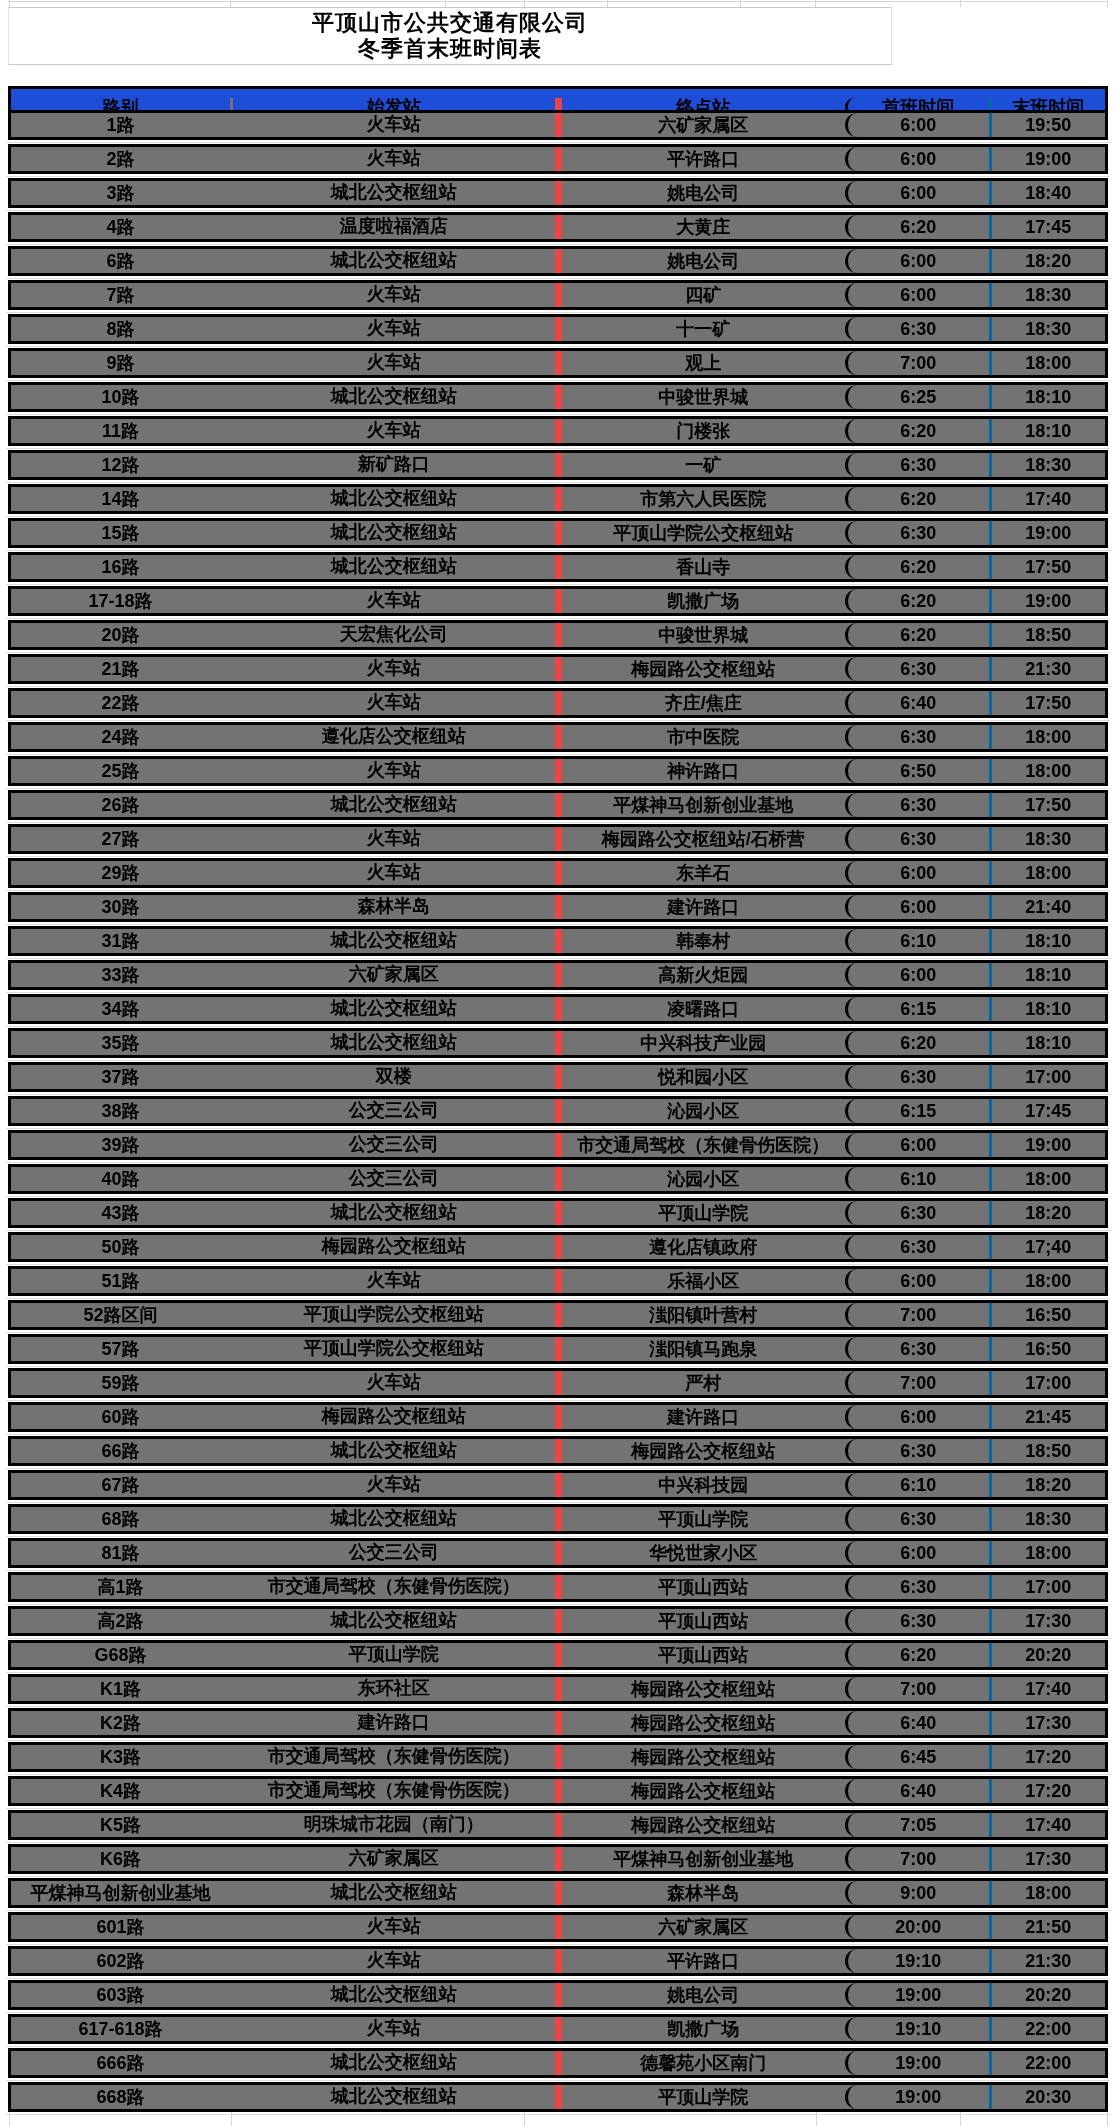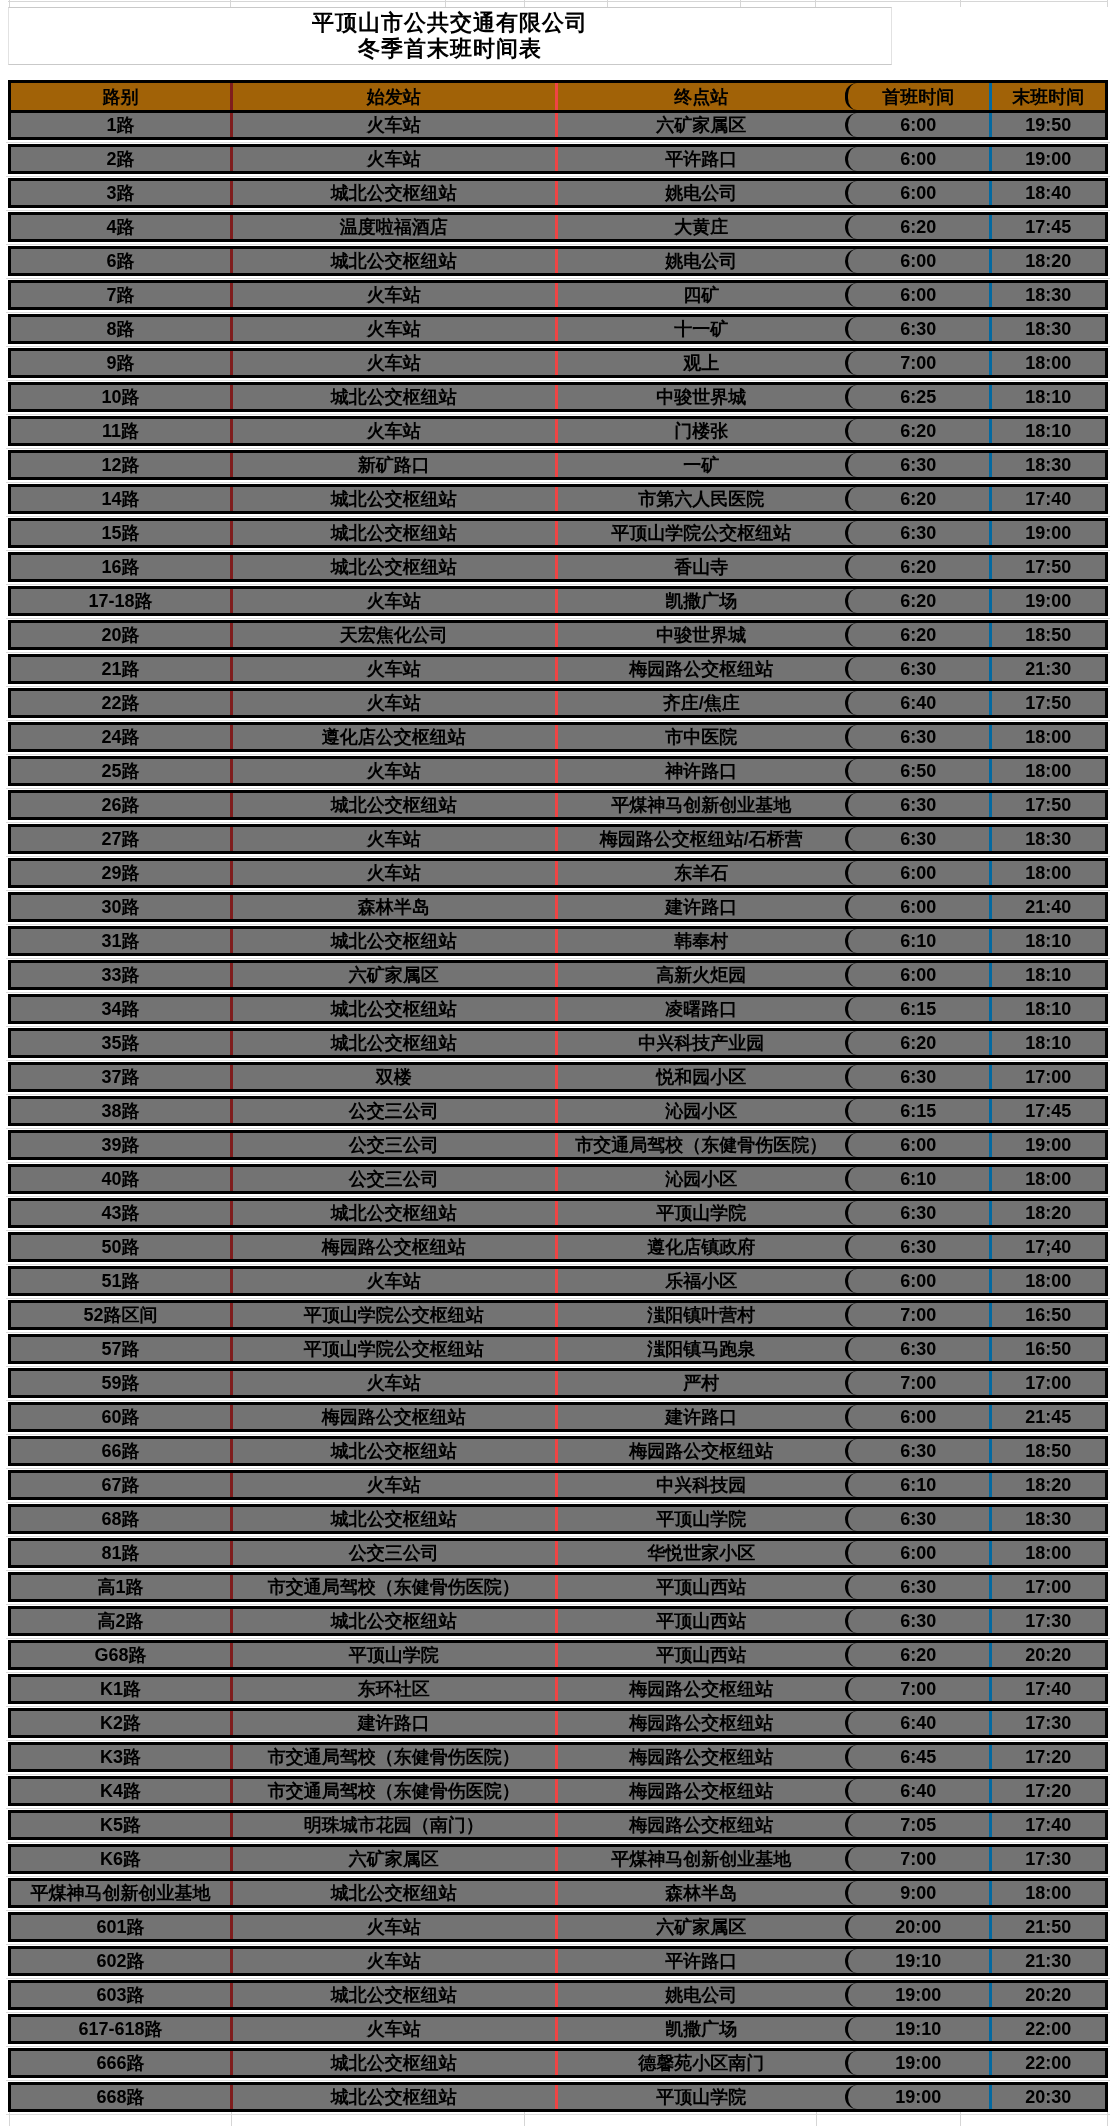--- a/index.html
+++ b/index.html
@@ -18,43 +18,43 @@
     position:absolute;top:7px;left:8px;width:884px;height:58px;
     border-top:1px solid #c9c9c9;border-bottom:1px solid #c9c9c9;
     border-left:1px solid #e2e2e2;border-right:1px solid #e2e2e2;
     box-sizing:border-box;background:#fff;
     display:flex;flex-direction:column;justify-content:center;align-items:center;
   }
   .title-line{font-size:22px;font-weight:700;line-height:26px;letter-spacing:1px;}
 
   
   .header-row{
-    position:absolute;top:80px;left:8px;width:1100px;height:33px;
-    border:3px solid #000;box-sizing:border-box;display:flex;background:#a16207;
+    position:absolute;top:86px;left:8px;width:1100px;height:33px;
+    border:3px solid #000;box-sizing:border-box;display:flex;background:#1d4ed8;align-items:flex-end;
   }
 
   
   .rows{position:absolute;top:110px;left:0;width:1114px;}
   .row-wrap{position:relative;height:34px;width:1114px;}
   .row-wrap::after{
     content:"";position:absolute;left:6px;right:4px;bottom:1px;height:1px;background:#dcdcdc;
   }
   .row-box{
     position:absolute;top:0;left:8px;width:1100px;height:30px;
     border:3px solid #000;box-sizing:border-box;display:flex;background:#737373;
   }
 
   .cell{
     display:flex;align-items:center;justify-content:center;
     box-sizing:border-box;white-space:nowrap;overflow:hidden;
     font-size:18px;font-weight:700;line-height:1;
   }
   .c0{width:220px;}
-  .c1{width:326px;border-left:3px solid #7f1d1d;}
-  .c2{width:292px;border-left:3px solid #ef4444;}
+  .c1{width:326px;border-left:3px solid #737373;font-family:Liberation Mono, monospace;}
+  .c2{width:292px;border-left:7px solid #ef4444;}
   .c3{width:144px;border-left:3px solid #000;border-radius:12px;}
   .c4{width:117px;border-left:3px solid #0369a1;}
 </style>
 </head>
 <body>
 
 <div class="sliver-top">
   <div class="gridline" style="left:8px;top:1px;width:1100px;height:1px;"></div>
   <div class="gridline" style="left:9px;top:0;width:1px;height:7px;"></div>
   <div class="gridline" style="left:230px;top:0;width:1px;height:7px;"></div>

